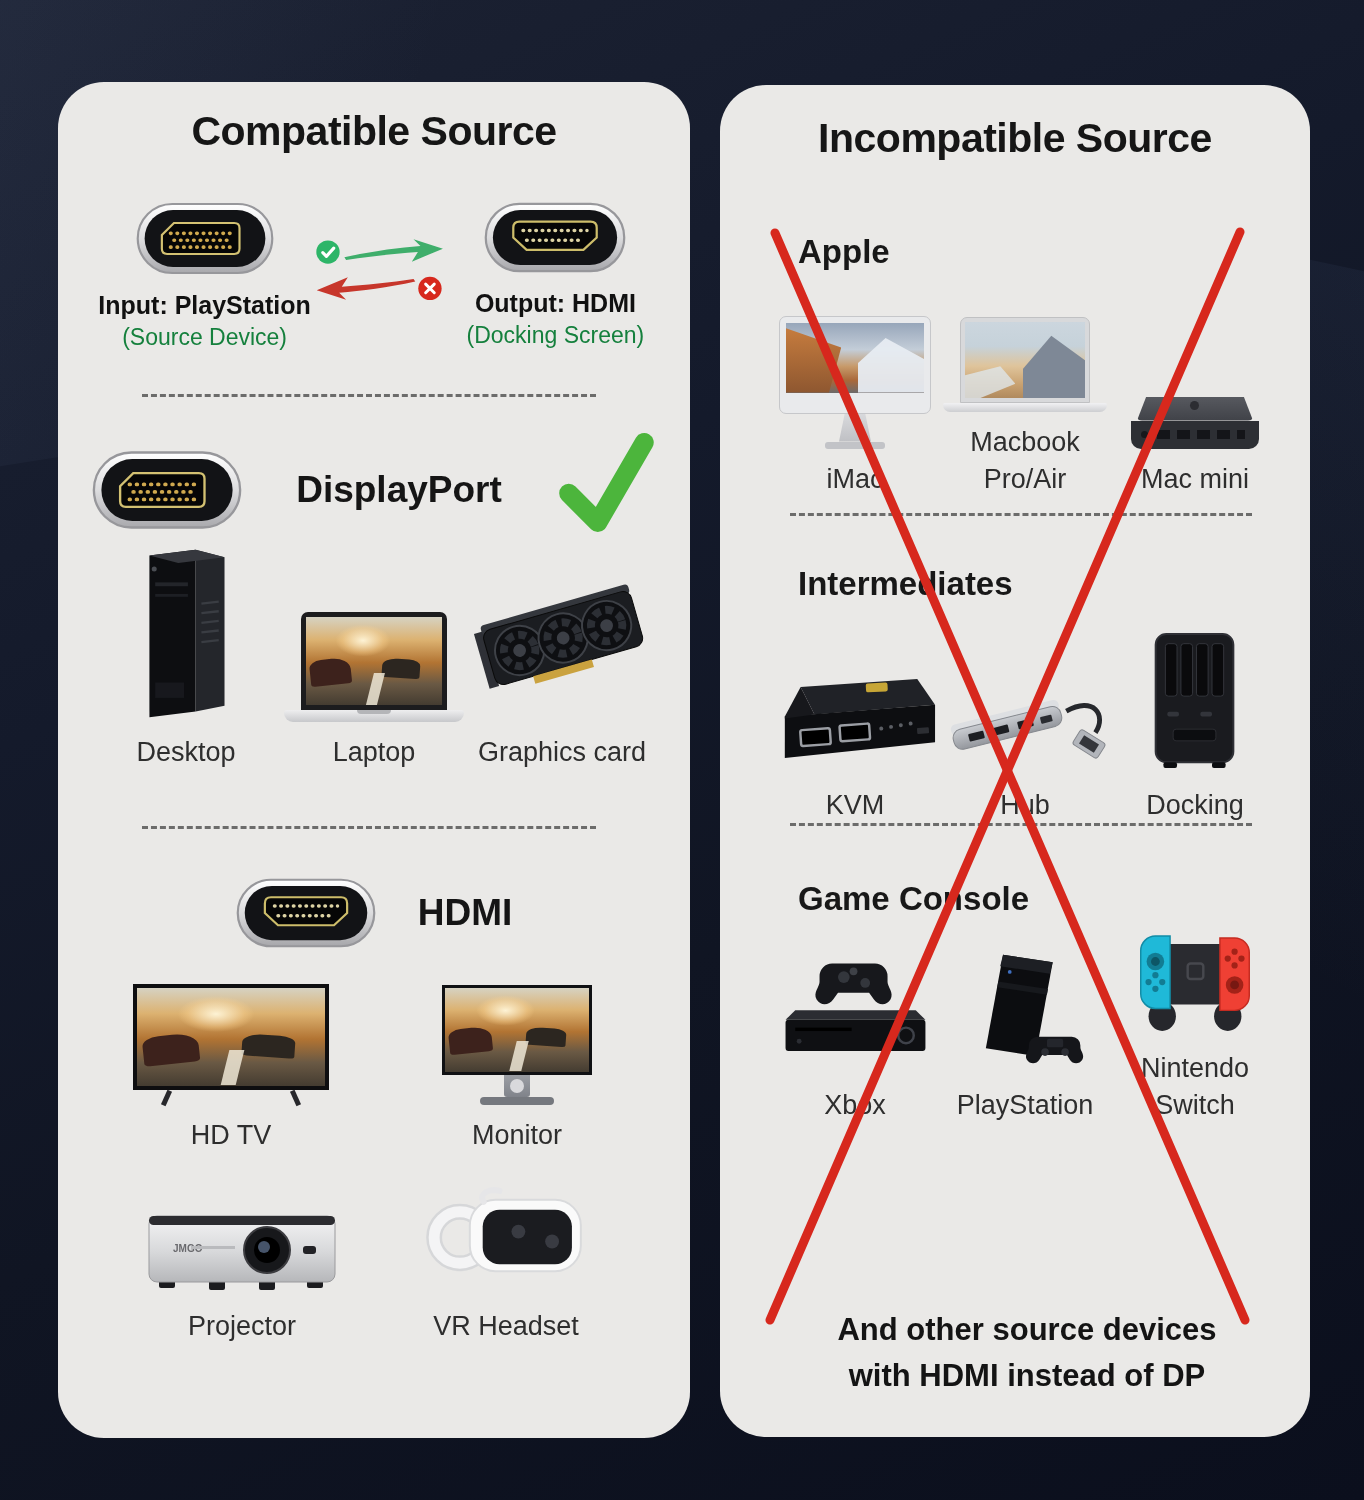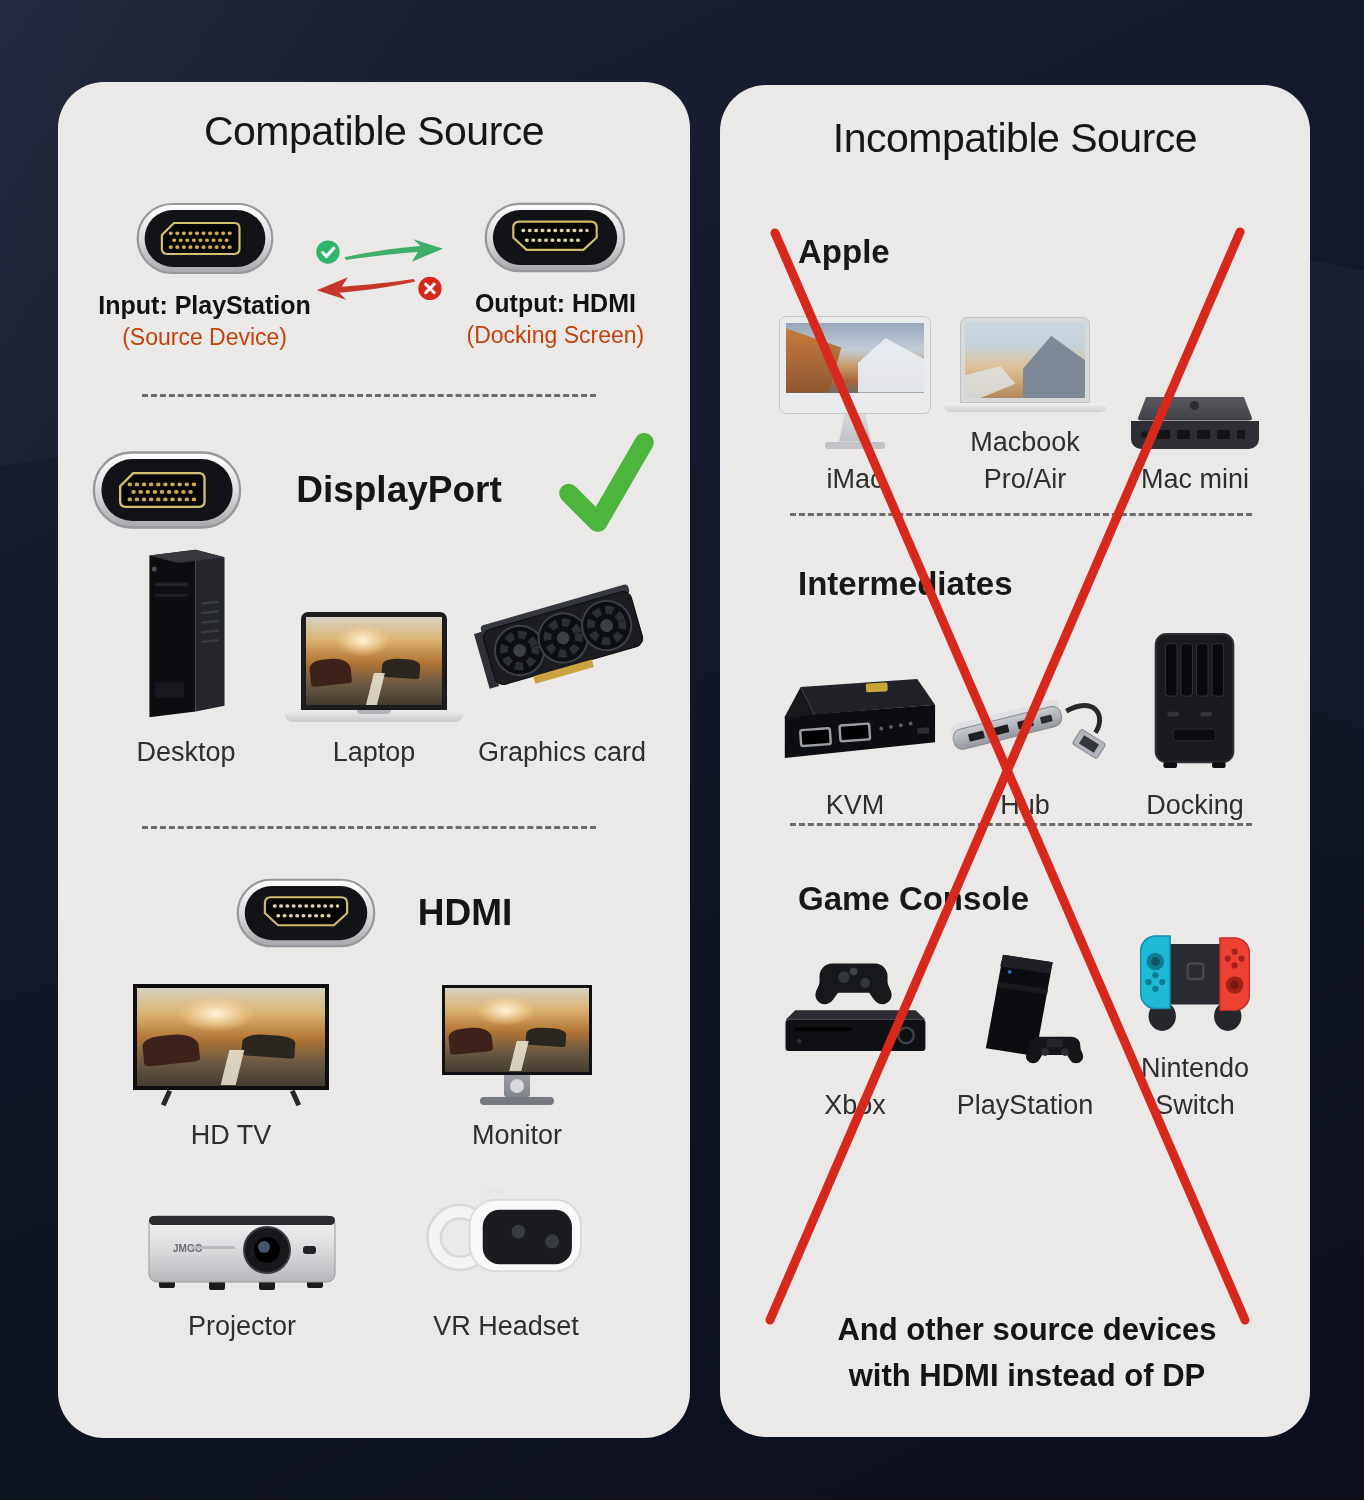--- a/index.html
+++ b/index.html
@@ -10,33 +10,33 @@
     background:linear-gradient(115deg,rgba(110,130,170,.14),rgba(110,130,170,0) 62%);
     transform:rotate(-9deg);pointer-events:none;}
   .bg-streak2{position:absolute;right:-180px;top:260px;width:560px;height:900px;
     background:linear-gradient(200deg,rgba(90,110,150,.10),rgba(90,110,150,0) 70%);
     transform:rotate(12deg);pointer-events:none;}
 
   .panel{position:absolute;background:#eae9e7;border-radius:46px;}
   .panel-left{left:58px;top:82px;width:632px;height:1356px;}
   .panel-right{left:720px;top:85px;width:590px;height:1352px;}
 
-  .p-title{position:absolute;left:0;right:0;text-align:center;font-size:41px;font-weight:400;
+  .p-title{position:absolute;left:0;right:0;text-align:center;font-size:41px;font-weight:700;
     color:#161616;letter-spacing:-.5px;}
   .sec-heading{position:absolute;font-size:33px;font-weight:700;color:#181818;}
 
   .divider{position:absolute;height:0;border-top:3px dashed #4d4d4d;opacity:.8;}
 
   
   .lp-connectors{position:absolute;top:120px;left:36px;right:24px;display:flex;}
   .conn-col{width:232px;display:flex;flex-direction:column;align-items:center;}
   .conn-art{width:138px;height:73px;}
   .conn-art.hdmi{width:150px;height:71px;}
   .conn-label{margin-top:16px;font-size:25px;font-weight:700;color:#111;}
-  .conn-sub{margin-top:4px;font-size:23px;color:#c2410c;}
+  .conn-sub{margin-top:4px;font-size:23px;color:#15803d;}
   .arrow-col{width:136px;padding-top:22px;}
 
   .lp-dp-row{position:absolute;top:340px;left:0;right:0;height:136px;display:flex;
     align-items:center;justify-content:center;gap:54px;}
   .big-port-label{font-size:37px;font-weight:700;color:#151515;}
   .big-check{width:100px;height:128px;margin-top:-6px;}
 
   .dev-row{position:absolute;display:flex;}
   .dev-cell{flex:1;display:flex;flex-direction:column;align-items:center;justify-content:flex-end;}
   .dev-art{display:flex;align-items:flex-end;justify-content:center;}

